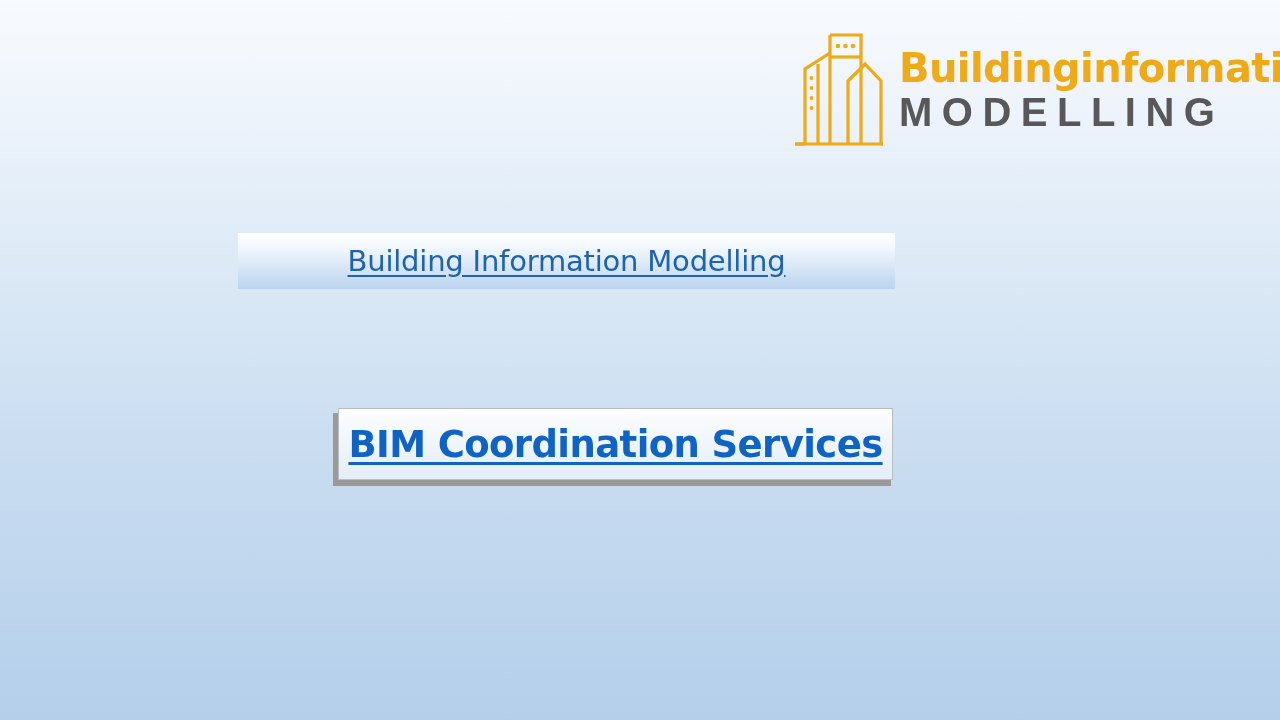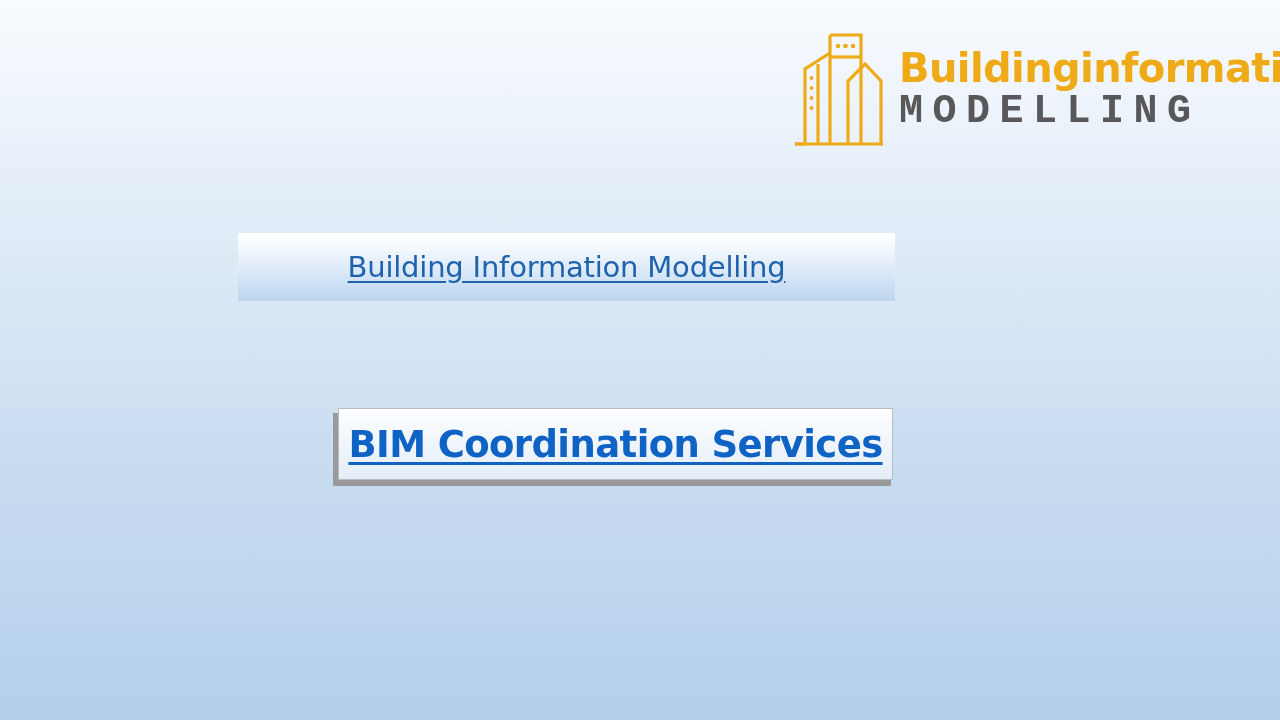--- a/index.html
+++ b/index.html
@@ -58,37 +58,37 @@
   #logo-line1 {
     font-family: "DejaVu Sans", sans-serif;
     font-size: 40px;
     font-weight: bold;
     color: #eeaa17;
     line-height: 1.02;
     letter-spacing: -0.6px;
     white-space: nowrap;
   }
   #logo-line2 {
-    font-family: Liberation Mono, monospace;
+    font-family: Liberation Sans, sans-serif;
     font-size: 40px;
     font-weight: bold;
     color: #58585a;
     line-height: 1.05;
     letter-spacing: 9.5px;
     white-space: nowrap;
     margin-top: 2px;
   }
 
   
   #box-primary {
     position: absolute;
     left: 238px;
     top: 233px;
     width: 657px;
-    height: 68px;
+    height: 56px;
     background: linear-gradient(to bottom,
         #ffffff 0%,
         #fbfdff 10%,
         #f1f7fd 26%,
         #e4eefa 45%,
         #d5e5f6 65%,
         #c6dbf1 85%,
         #bcd5ef 100%);
     display: flex;
     align-items: center;

